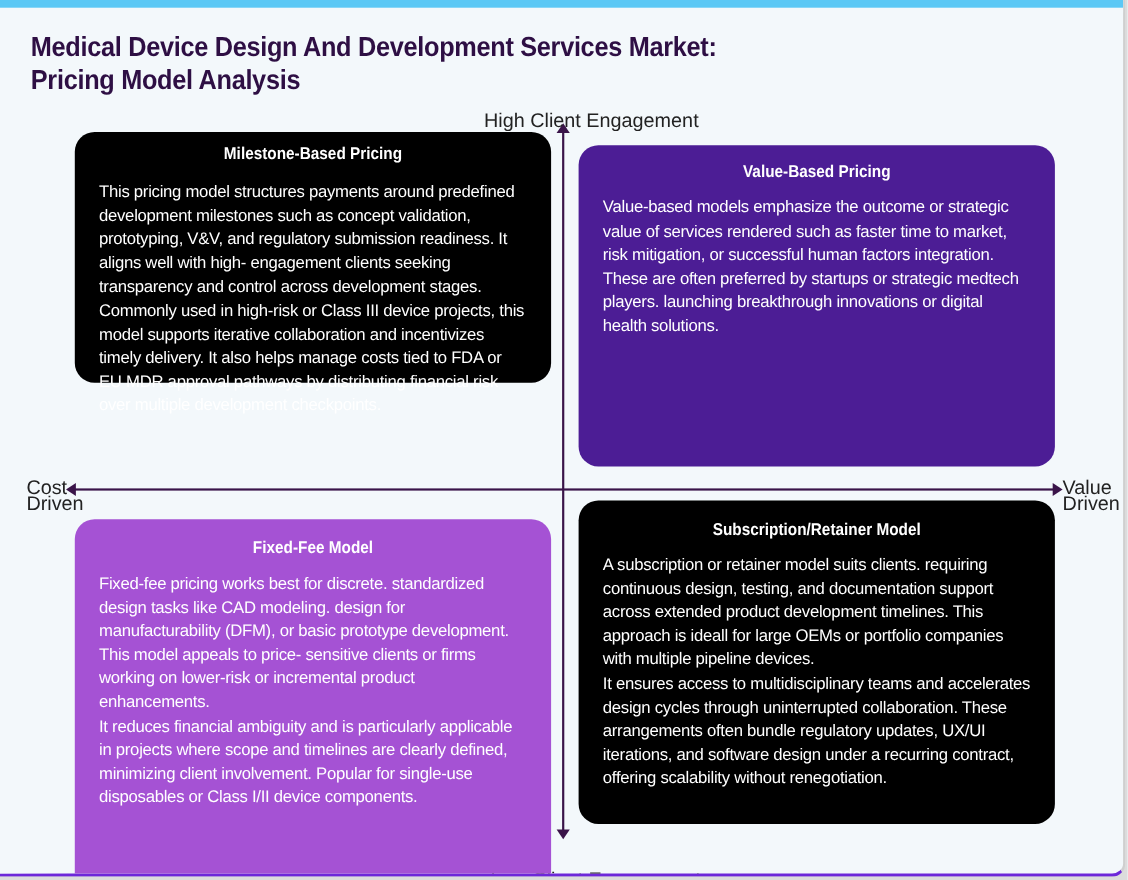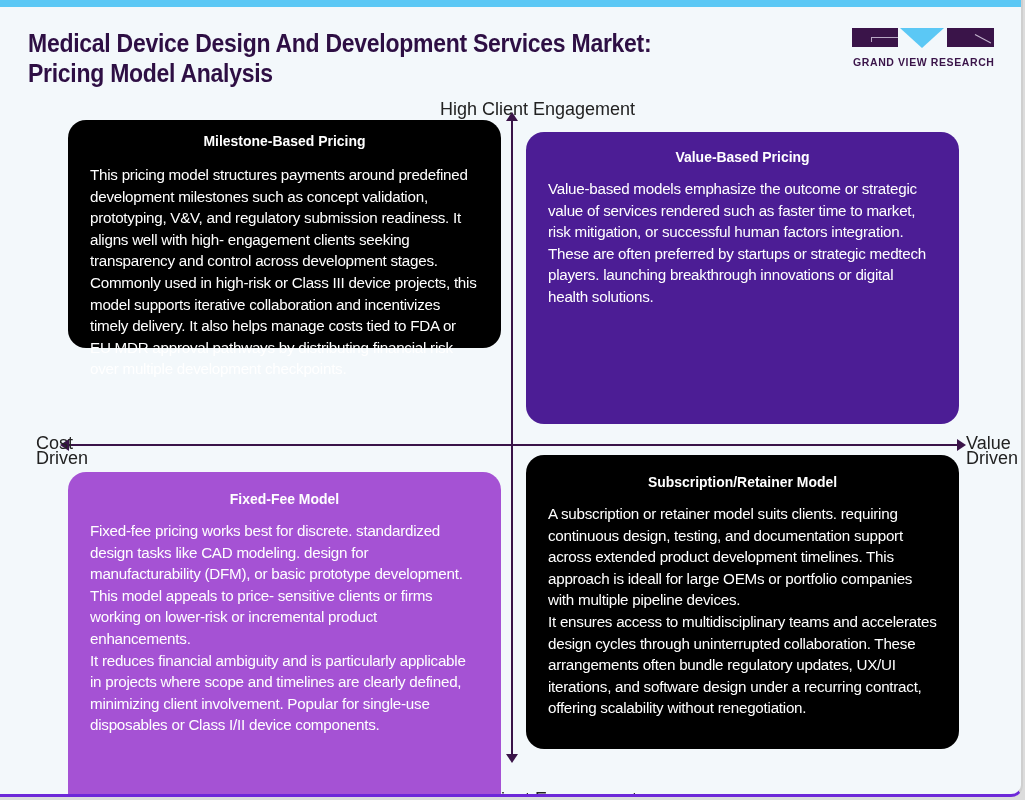--- a/index.html
+++ b/index.html
@@ -94,39 +94,31 @@
     .q-sub h3 { margin-top:18px; margin-bottom:5px; }
   </style>
 </head>
 <body>
 
 <div class="frame">
   <div class="topbar"></div>
 
   <div class="title">Medical Device Design And Development Services Market: Pricing Model Analysis</div>
 
-  <div class="logo">
-    <div class="logo-marks">
-      <div class="logo-box logo-g"></div>
-      <div class="logo-v"></div>
-      <div class="logo-box logo-r"></div>
-    </div>
-    <div class="logo-text">GRAND VIEW RESEARCH</div>
-  </div>
 
   <div class="v-axis"></div>
   <div class="h-axis"></div>
   <div class="arrow arrow-up"></div>
   <div class="arrow arrow-down"></div>
   <div class="arrow arrow-left"></div>
   <div class="arrow arrow-right"></div>
 
   <div class="axis-label axis-top">High Client Engagement</div>
   <div class="axis-label axis-bottom">Low Client Engagement</div>
-  <div class="axis-label axis-left" style="width:40px;margin-left:12px;">Cost<br>Driven</div>
+  <div class="axis-label axis-left" style="width:40px;">Cost<br>Driven</div>
   <div class="axis-label axis-right" style="width:40px;">Value<br>Driven</div>
 
   <div class="quad q-milestone">
     <h3>Milestone-Based Pricing</h3>
     <p style="white-space:pre-line;">This pricing model structures payments around predefined development milestones such as concept validation, prototyping, V&amp;V, and regulatory submission readiness. It aligns well with high- engagement clients seeking transparency and control across development stages.
 Commonly used in high-risk or Class III device projects, this model supports iterative collaboration and incentivizes timely delivery. It also helps manage costs tied to FDA or EU MDR approval pathways by distributing financial risk over multiple development checkpoints.</p>
   </div>
 
   <div class="quad q-value">
     <h3>Value-Based Pricing</h3>

